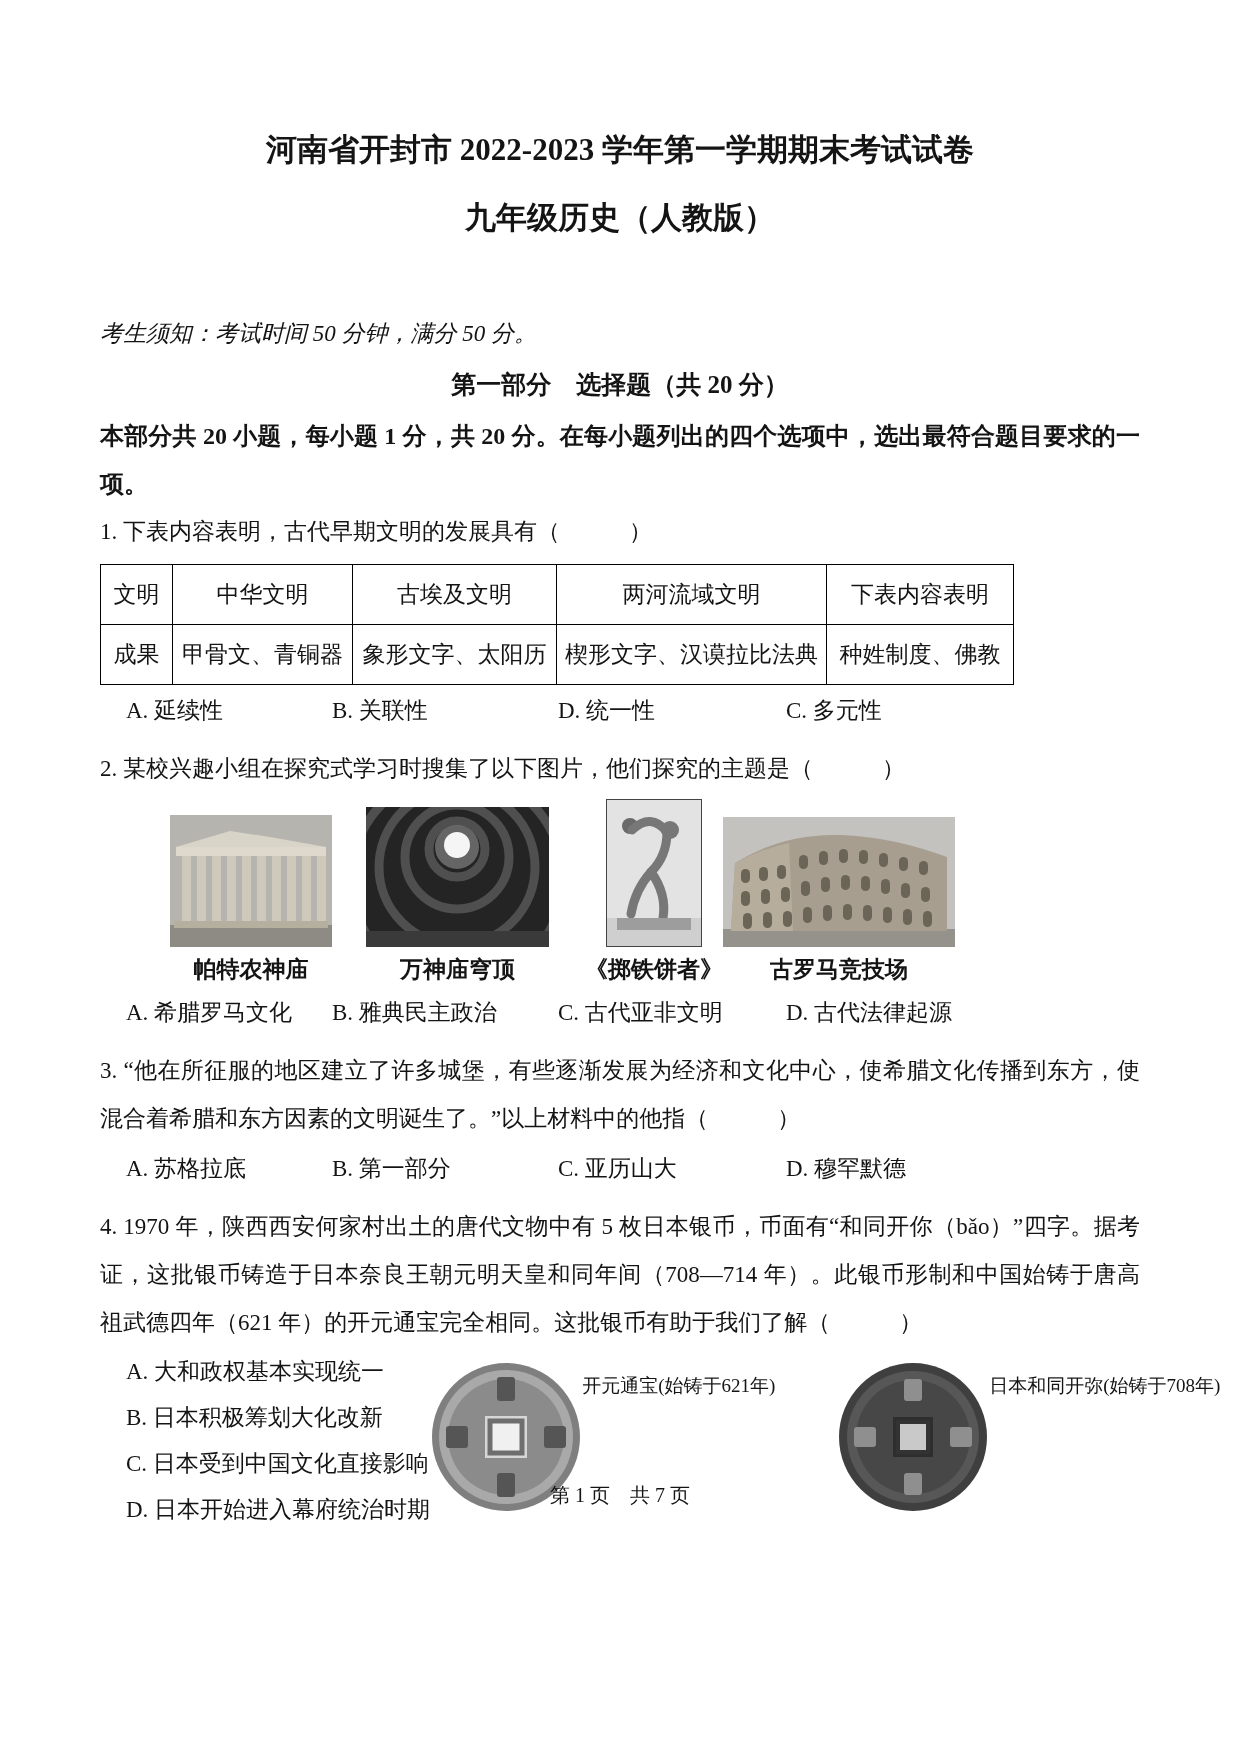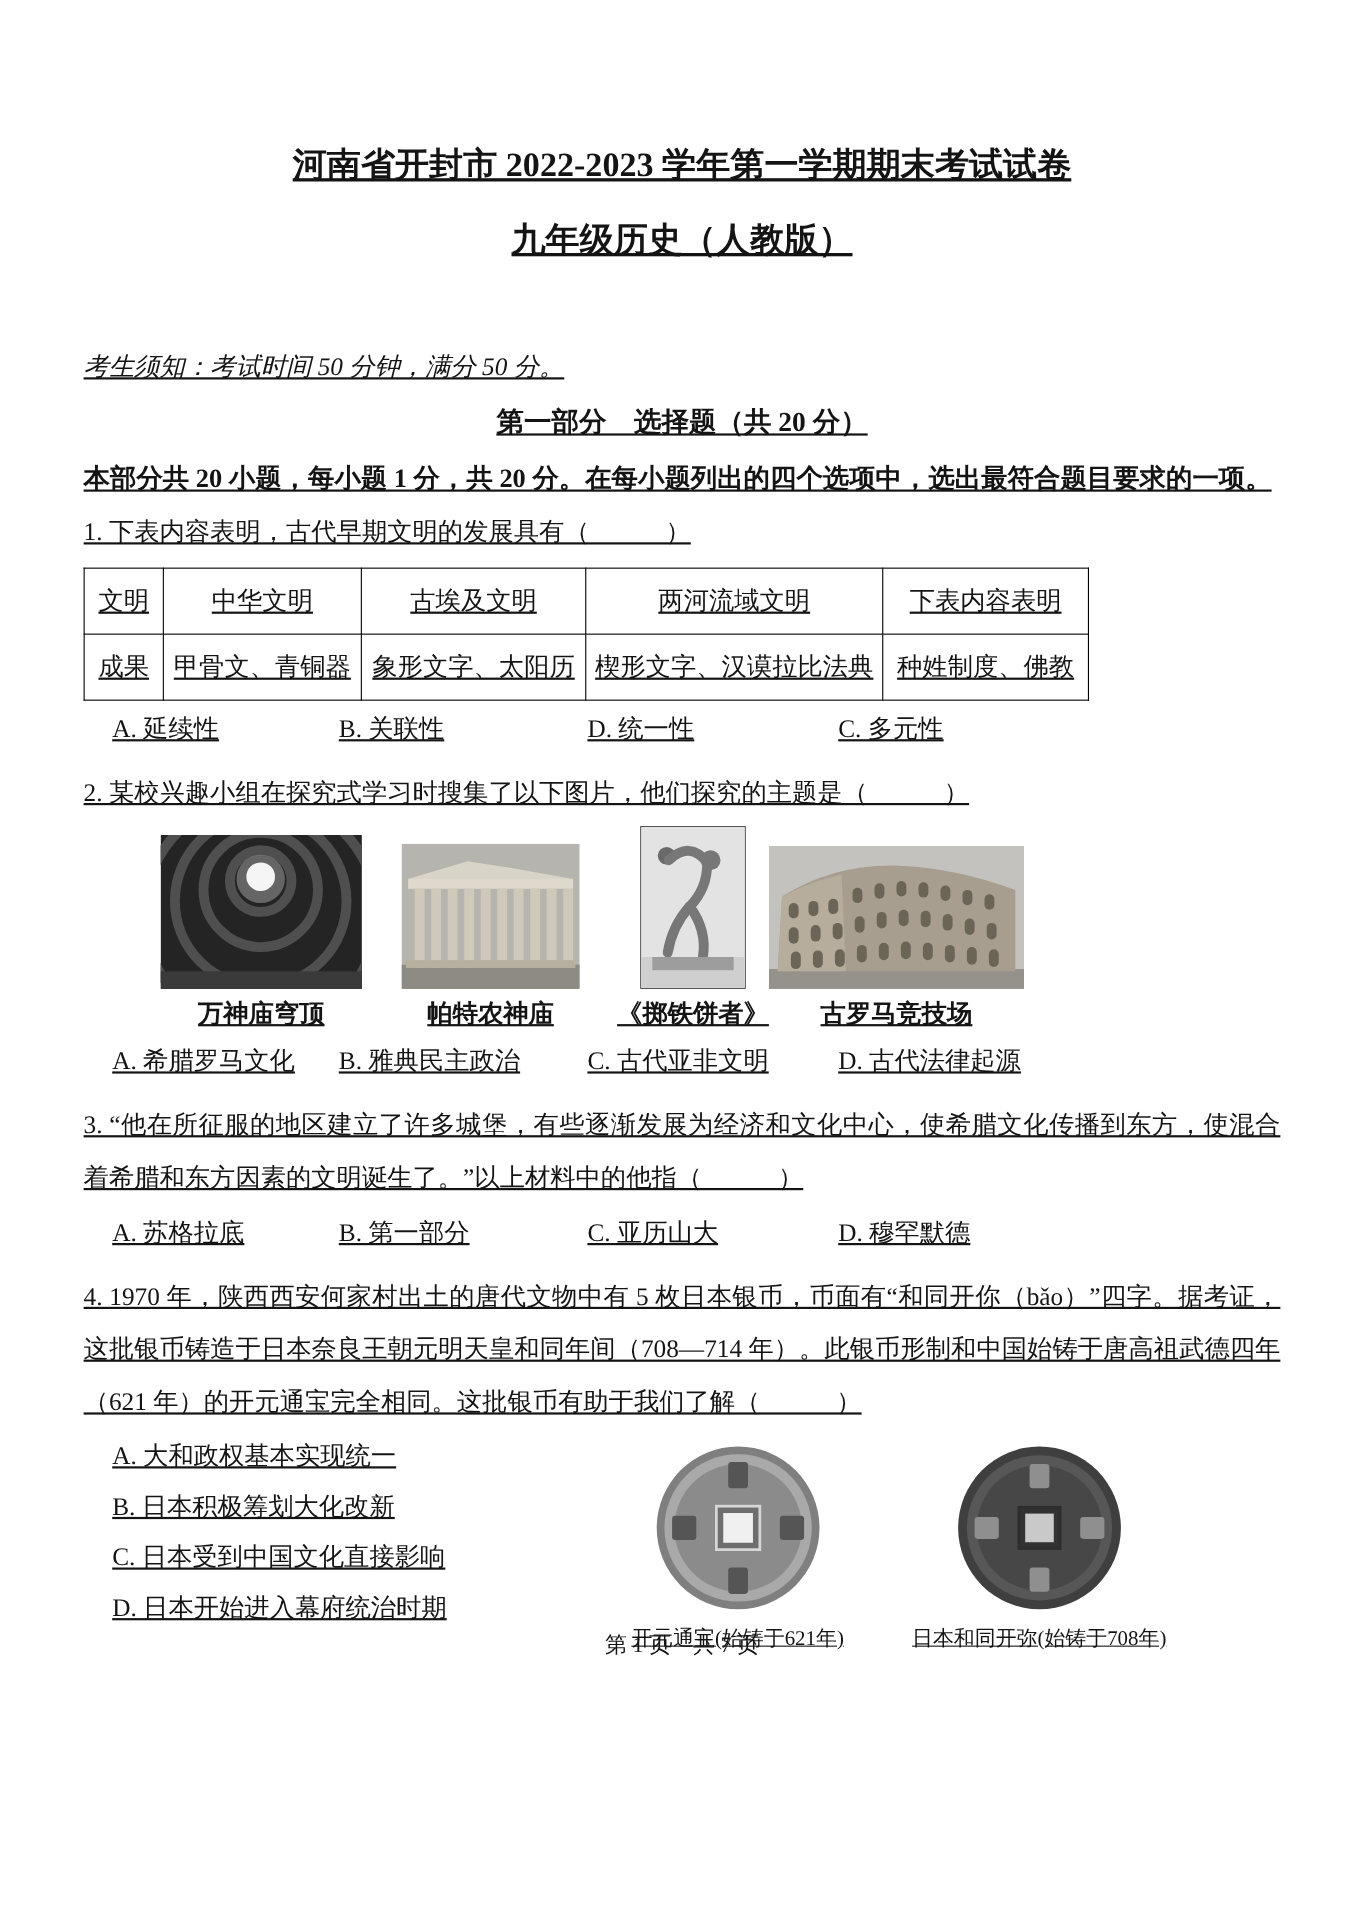--- a/index.html
+++ b/index.html
@@ -1,40 +1,40 @@
 <!DOCTYPE html>
 <html><head>
 <meta charset="utf-8">
 <style>
   html,body{margin:0;padding:0;}
   body{
     width:1240px;height:1753px;background:#ffffff;color:#141414;
     font-family:"Liberation Serif","DejaVu Serif",serif;overflow:hidden;
   }
-  .page{position:relative;width:1240px;height:1753px;padding:128px 76px 0;box-sizing:border-box;text-decoration:underline;}
+  .page{position:relative;width:1240px;height:1753px;padding:128px 100px 0;box-sizing:border-box;}
   figure{margin:0;}
   .title{text-align:center;font-weight:bold;font-size:31px;line-height:44px;}
   .title2{margin-top:24px;}
   .notice{margin-top:74px;font-size:23px;font-style:italic;line-height:40px;}
   .sec-head{margin-top:8px;text-align:center;font-weight:bold;font-size:25px;line-height:46px;}
   .intro{margin-top:4px;font-weight:bold;font-size:24px;line-height:48px;text-align:justify;}
   .stem{font-size:23px;line-height:48px;text-align:justify;}
   .q-gap{margin-top:8px;}
   table.civ{border-collapse:collapse;table-layout:fixed;width:913px;margin-top:8px;}
   table.civ td{border:1.6px solid #000;text-align:center;vertical-align:middle;padding:14px 4px;font-size:23px;}
   .options-row{display:grid;grid-template-columns:206px 226px 228px 1fr;padding-left:26px;font-size:23px;line-height:52px;}
   .photo-row{display:flex;align-items:flex-end;margin:6px 0 0 70px;}
   .fig{display:flex;flex-direction:column;align-items:center;}
   .figcap{font-weight:bold;font-size:23px;line-height:34px;margin-top:6px;white-space:nowrap;}
   .statue-border{border:1px solid #444;}
   .q4-bottom{display:flex;margin-top:2px;}
   .q4-opts{width:498px;}
   .q4-opts .opt{font-size:23px;line-height:46px;padding-left:26px;white-space:nowrap;}
   .coins{display:flex;gap:62px;margin-top:12px;}
-  .coin-fig{display:flex;flex-direction:column;align-items:center;}
+  .coin-fig{display:flex;flex-direction:row;align-items:flex-start;}
   .coin-cap{font-size:19px;line-height:26px;margin-top:12px;white-space:nowrap;}
   .footer{position:absolute;left:0;top:1482px;width:1240px;text-align:center;font-size:20px;}
 </style>
 </head>
 <body>
 
 <div class="page">
 
   <div class="title">河南省开封市 2022-2023 学年第一学期期末考试试卷</div>
   <div class="title title2">九年级历史（人教版）</div>
@@ -73,36 +73,20 @@
   <div class="options-row">
     <span class="opt">A. 延续性</span>
     <span class="opt">B. 关联性</span>
     <span class="opt">D. 统一性</span>
     <span class="opt">C. 多元性</span>
   </div>
 
   <div class="stem q-gap">2. 某校兴趣小组在探究式学习时搜集了以下图片，他们探究的主题是（　　　）</div>
   <div class="photo-row">
 
-    <figure class="fig" style="margin-right:36px">
-      <svg width="183" height="140" viewBox="0 0 183 140">
-        <rect width="183" height="140" fill="#242424"></rect>
-        <g fill="none" stroke="#4f4f4f" stroke-width="9">
-          <circle cx="91" cy="42" r="28"></circle>
-          <circle cx="91" cy="50" r="52"></circle>
-          <circle cx="91" cy="60" r="78"></circle>
-          <circle cx="91" cy="72" r="106"></circle>
-        </g>
-        <circle cx="91" cy="40" r="22" fill="#9a9a9a" opacity="0.55"></circle>
-        <circle cx="91" cy="38" r="13" fill="#f5f5f5"></circle>
-        <rect y="124" width="183" height="16" fill="#3a3a3a"></rect>
-      </svg>
-      <figcaption class="figcap">万神庙穹顶</figcaption>
-    </figure>
-
     <figure class="fig" style="margin-right:34px">
       <svg width="162" height="132" viewBox="0 0 162 132">
         <rect width="162" height="132" fill="#b6b4af"></rect>
         <rect y="110" width="162" height="22" fill="#8d8b84"></rect>
         <polygon points="6,32 60,16 100,22 156,32" fill="#d9d4c8"></polygon>
         <rect x="6" y="32" width="150" height="9" fill="#ded9cc"></rect>
         <g fill="#cfc9bb">
           <rect x="12" y="41" width="9" height="65"></rect>
             <rect x="27" y="41" width="9" height="65"></rect>
           <rect x="42" y="41" width="9" height="65"></rect>
@@ -110,20 +94,36 @@
           <rect x="72" y="41" width="9" height="65"></rect>
             <rect x="87" y="41" width="9" height="65"></rect>
           <rect x="102" y="41" width="9" height="65"></rect>
             <rect x="117" y="41" width="9" height="65"></rect>
           <rect x="132" y="41" width="9" height="65"></rect>
             <rect x="147" y="41" width="9" height="65"></rect>
         </g>
         <rect x="4" y="106" width="154" height="7" fill="#b5afa0"></rect>
       </svg>
       <figcaption class="figcap">帕特农神庙</figcaption>
+    </figure>
+
+    <figure class="fig" style="margin-right:36px">
+      <svg width="183" height="140" viewBox="0 0 183 140">
+        <rect width="183" height="140" fill="#242424"></rect>
+        <g fill="none" stroke="#4f4f4f" stroke-width="9">
+          <circle cx="91" cy="42" r="28"></circle>
+          <circle cx="91" cy="50" r="52"></circle>
+          <circle cx="91" cy="60" r="78"></circle>
+          <circle cx="91" cy="72" r="106"></circle>
+        </g>
+        <circle cx="91" cy="40" r="22" fill="#9a9a9a" opacity="0.55"></circle>
+        <circle cx="91" cy="38" r="13" fill="#f5f5f5"></circle>
+        <rect y="124" width="183" height="16" fill="#3a3a3a"></rect>
+      </svg>
+      <figcaption class="figcap">万神庙穹顶</figcaption>
     </figure>
 
     <figure class="fig" style="">
       <svg class="statue-border" width="94" height="146" viewBox="0 0 94 146">
         <rect width="94" height="146" fill="#e3e3e3"></rect>
         <rect y="118" width="94" height="28" fill="#cfcfcf"></rect>
         <circle cx="63" cy="30" r="9" fill="#777777"></circle>
         <circle cx="23" cy="26" r="8" fill="#6a6a6a"></circle>
         <g stroke="#777777" stroke-width="9" fill="none" stroke-linecap="round">
           <path d="M25 30 Q44 12 60 32"></path>

